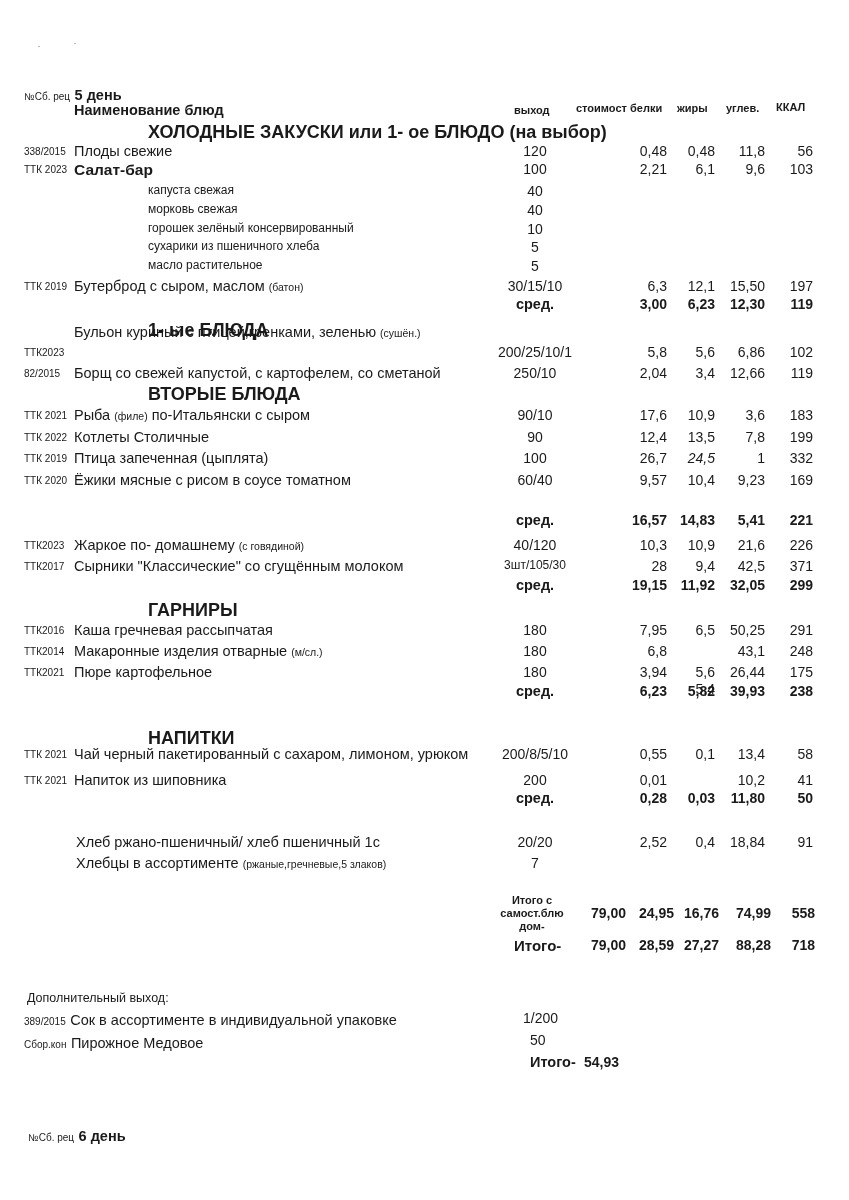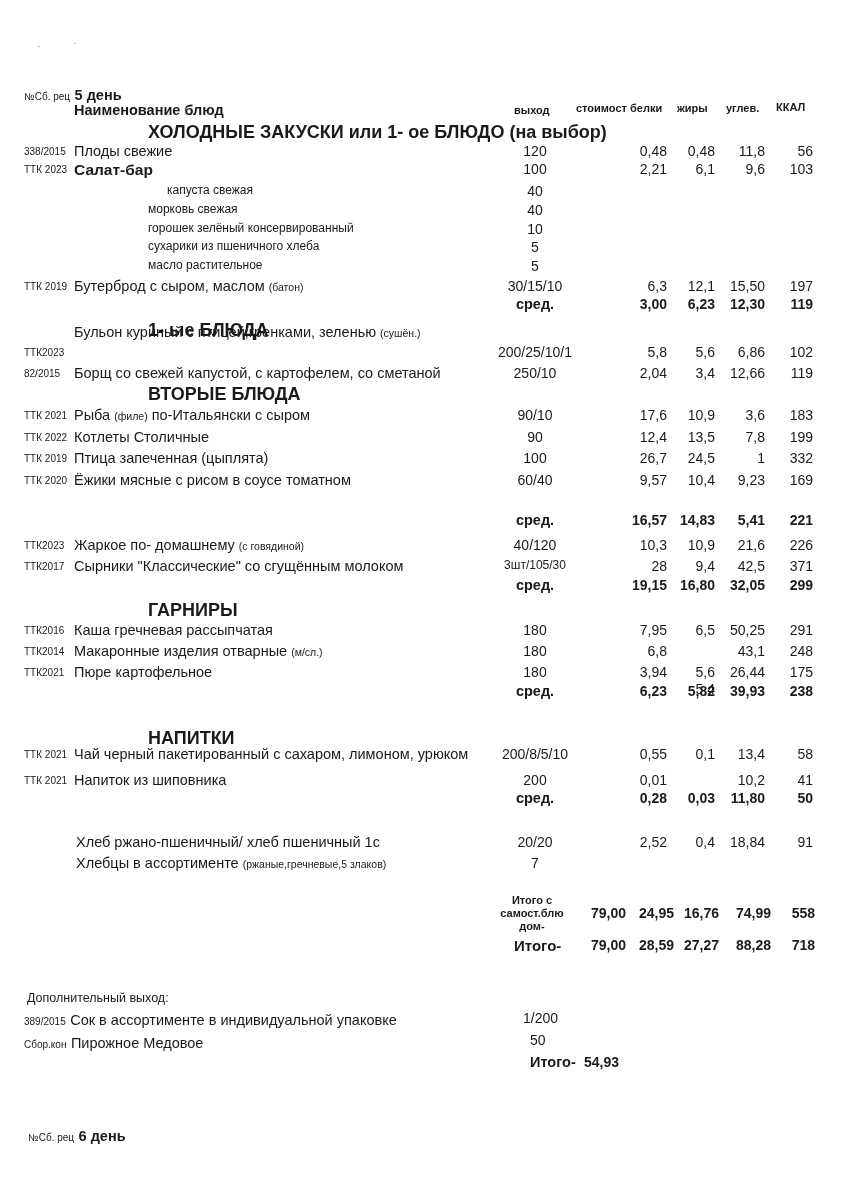--- a/index.html
+++ b/index.html
@@ -54,21 +54,21 @@
       <div class="abs code" style="left:24px;top:164px;">ТТК 2023</div>
       <div class="abs name b" style="left:74px;top:161px;font-size:15.5px;"><span>Салат-бар</span><span class="small"></span><span></span></div>
       <div class="abs c " style="left:490px;top:161px;width:90px;font-size:14px;">100</div>
       <div class="abs num " style="left:622px;top:161px;width:45px;">2,21</div>
       <div class="abs num " style="left:670px;top:161px;width:45px;">6,1</div>
       <div class="abs num " style="left:718px;top:161px;width:47px;">9,6</div>
       <div class="abs num " style="left:780px;top:161px;width:33px;">103</div>
     </div>
     <div>
       <div class="abs code" style="left:24px;top:186px;"></div>
-      <div class="abs  " style="left:148px;top:183px;font-size:12px;margin-left:19px;"><span>капуста свежая</span><span class="small"></span><span></span></div>
+      <div class="abs  " style="left:148px;top:183px;font-size:12px;"><span>капуста свежая</span><span class="small"></span><span></span></div>
       <div class="abs c " style="left:490px;top:183px;width:90px;font-size:14px;">40</div>
       <div class="abs num " style="left:622px;top:183px;width:45px;"></div>
       <div class="abs num " style="left:670px;top:183px;width:45px;"></div>
       <div class="abs num " style="left:718px;top:183px;width:47px;"></div>
       <div class="abs num " style="left:780px;top:183px;width:33px;"></div>
     </div>
     <div>
       <div class="abs code" style="left:24px;top:205px;"></div>
       <div class="abs  " style="left:148px;top:202px;font-size:12px;"><span>морковь свежая</span><span class="small"></span><span></span></div>
       <div class="abs c " style="left:490px;top:202px;width:90px;font-size:14px;">40</div>
@@ -156,21 +156,21 @@
       <div class="abs num " style="left:622px;top:429px;width:45px;">12,4</div>
       <div class="abs num " style="left:670px;top:429px;width:45px;">13,5</div>
       <div class="abs num " style="left:718px;top:429px;width:47px;">7,8</div>
       <div class="abs num " style="left:780px;top:429px;width:33px;">199</div>
     </div>
     <div>
       <div class="abs code" style="left:24px;top:453px;">ТТК 2019</div>
       <div class="abs name " style="left:74px;top:450px;"><span>Птица запеченная (цыплята)</span><span class="small"></span><span></span></div>
       <div class="abs c " style="left:490px;top:450px;width:90px;font-size:14px;">100</div>
       <div class="abs num " style="left:622px;top:450px;width:45px;">26,7</div>
-      <div class="abs num " style="left:670px;top:450px;width:45px;">24,5</div>
+      <div class="abs num " style="left:670px;top:450px;width:45px;font-style:italic;">24,5</div>
       <div class="abs num " style="left:718px;top:450px;width:47px;">1</div>
       <div class="abs num " style="left:780px;top:450px;width:33px;">332</div>
     </div>
     <div>
       <div class="abs code" style="left:24px;top:475px;">ТТК 2020</div>
       <div class="abs name " style="left:74px;top:472px;"><span>Ёжики мясные с рисом в соусе томатном</span><span class="small"></span><span></span></div>
       <div class="abs c " style="left:490px;top:472px;width:90px;font-size:14px;">60/40</div>
       <div class="abs num " style="left:622px;top:472px;width:45px;">9,57</div>
       <div class="abs num " style="left:670px;top:472px;width:45px;">10,4</div>
       <div class="abs num " style="left:718px;top:472px;width:47px;">9,23</div>
@@ -201,21 +201,21 @@
       <div class="abs num " style="left:622px;top:558px;width:45px;">28</div>
       <div class="abs num " style="left:670px;top:558px;width:45px;">9,4</div>
       <div class="abs num " style="left:718px;top:558px;width:47px;">42,5</div>
       <div class="abs num " style="left:780px;top:558px;width:33px;">371</div>
     </div>
     <div>
       <div class="abs code" style="left:24px;top:580px;"></div>
       <div class="abs name " style="left:74px;top:577px;"><span></span><span class="small"></span><span></span></div>
       <div class="abs c b" style="left:490px;top:577px;width:90px;font-size:14.5px;">сред.</div>
       <div class="abs num b" style="left:622px;top:577px;width:45px;">19,15</div>
-      <div class="abs num b" style="left:670px;top:577px;width:45px;">16,80</div>
+      <div class="abs num b" style="left:670px;top:577px;width:45px;">11,92</div>
       <div class="abs num b" style="left:718px;top:577px;width:47px;">32,05</div>
       <div class="abs num b" style="left:780px;top:577px;width:33px;">299</div>
     </div>
     <div>
       <div class="abs code" style="left:24px;top:625px;">ТТК2016</div>
       <div class="abs name " style="left:74px;top:622px;"><span>Каша гречневая рассыпчатая</span><span class="small"></span><span></span></div>
       <div class="abs c " style="left:490px;top:622px;width:90px;font-size:14px;">180</div>
       <div class="abs num " style="left:622px;top:622px;width:45px;">7,95</div>
       <div class="abs num " style="left:670px;top:622px;width:45px;">6,5</div>
       <div class="abs num " style="left:718px;top:622px;width:47px;">50,25</div>

